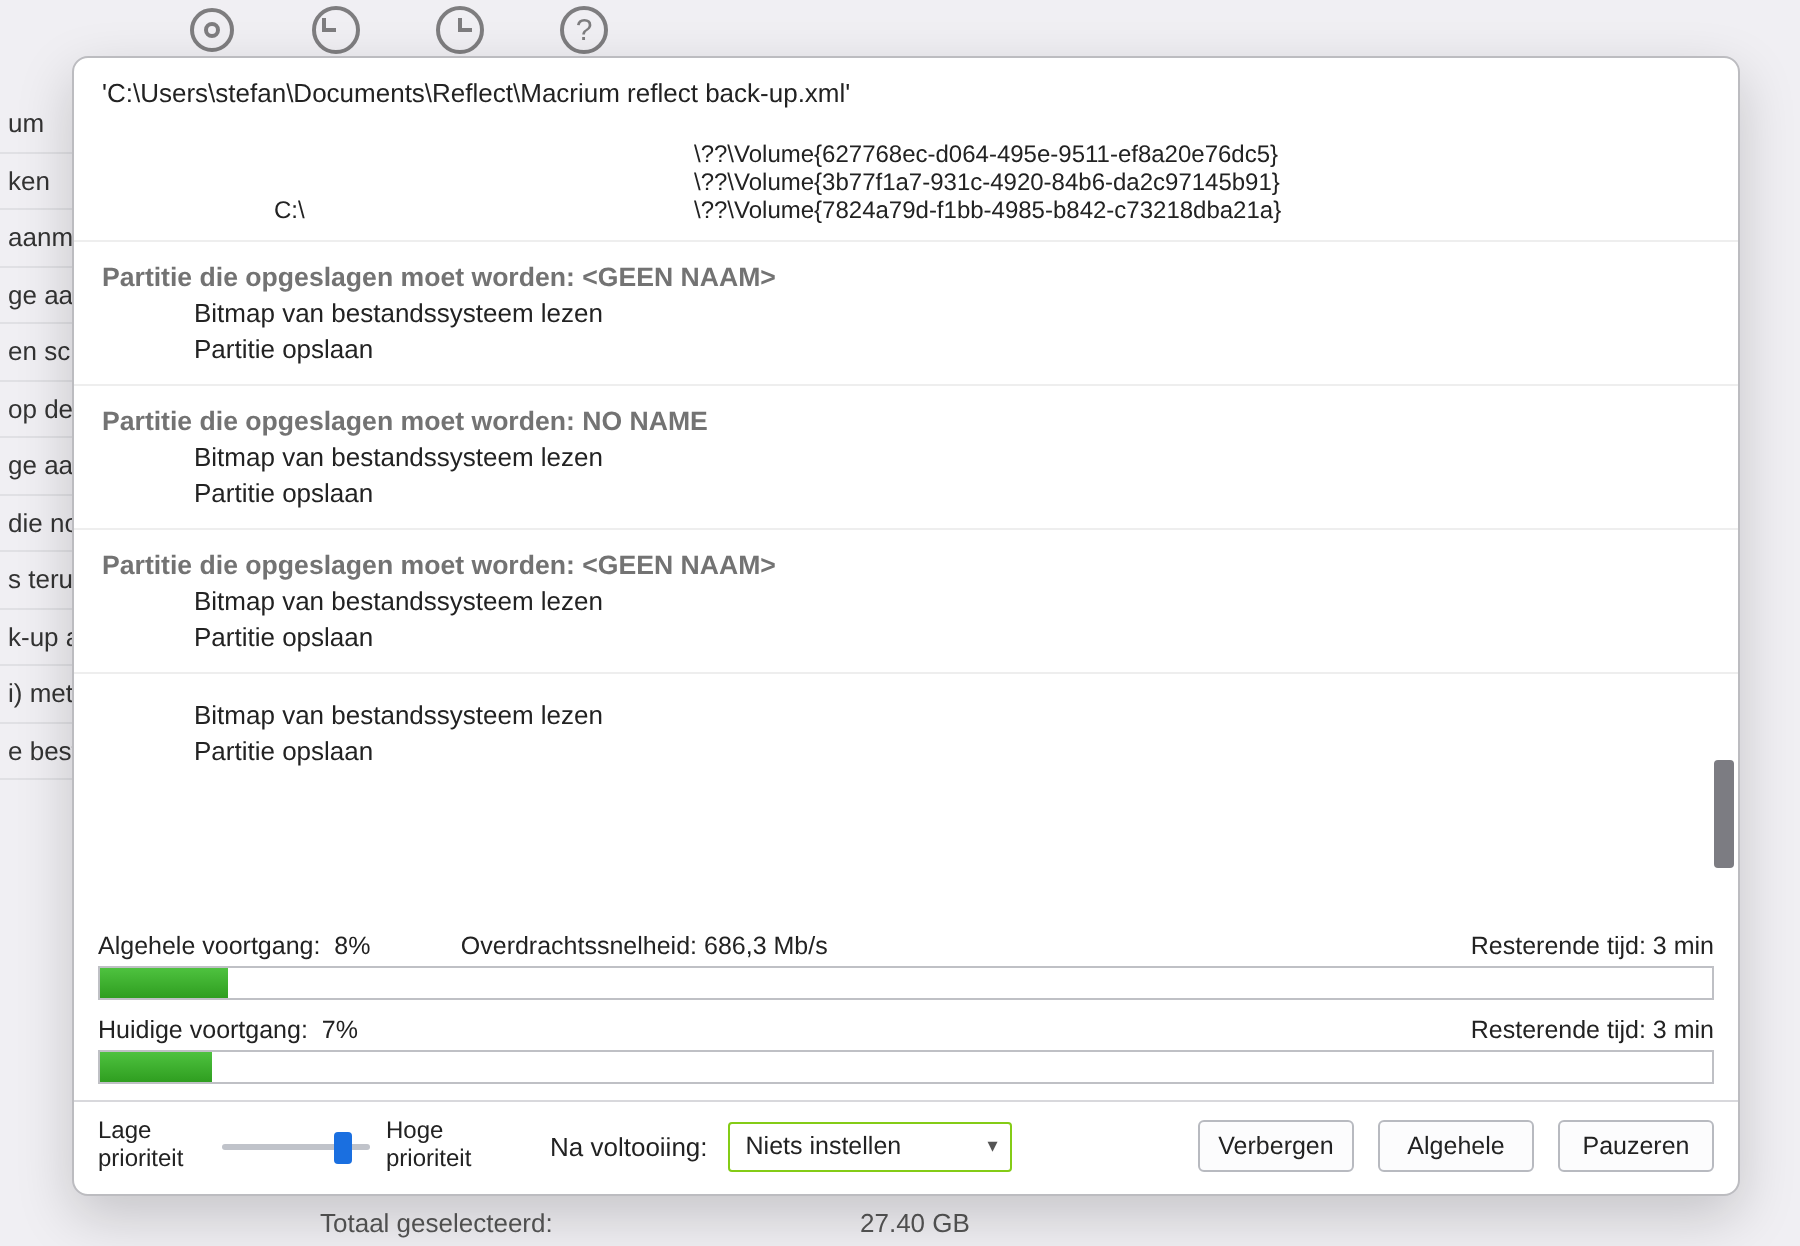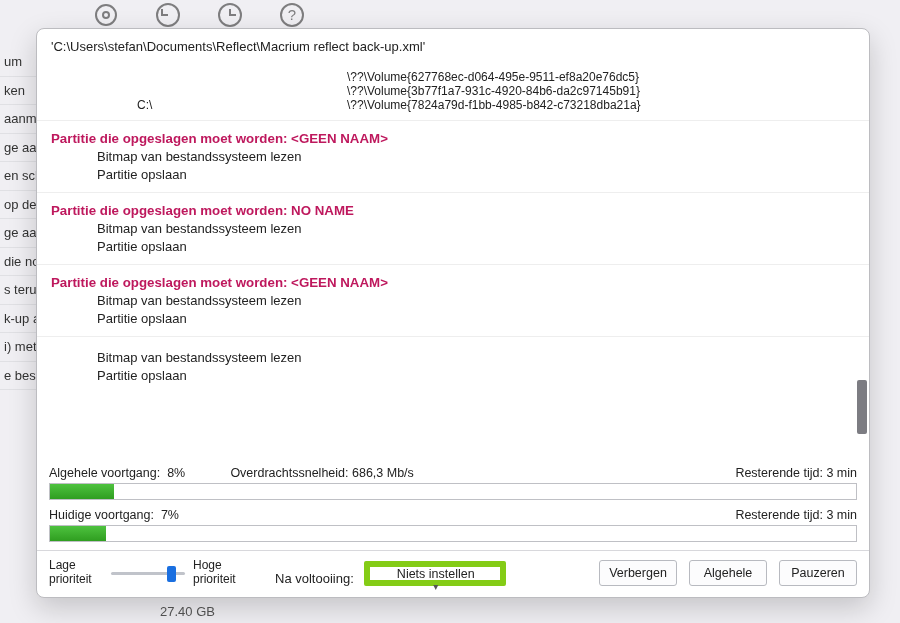--- a/index.html
+++ b/index.html
@@ -35,21 +35,21 @@
     .title-row {
       padding: 10px 14px 6px; font-size: 13px; color: #222;
     }
     .log-area {
       flex: 1; overflow-y: auto; position: relative; padding: 2px 0 6px;
     }
     .volume-list { padding: 8px 0 8px 100px; font-size: 12px; color: #222; }
     .volume-list .vrow { display:flex; }
     .volume-list .drv { width: 210px; }
     .section { padding: 10px 10px 10px 14px; border-top: 1px solid #eee; }
-    .section-head { font-weight: 700; font-size: 13.3px; color:#be185d; }
+    .section-head { font-weight: 700; font-size: 13.3px; color:#737373; }
     .section-sub { padding: 3px 0 0 46px; font-size: 13px; color:#222; }
     .progress-block { padding: 6px 12px 8px; border-top: 0; }
     .prow { display:flex; justify-content: space-between; font-size:12.5px; color:#222; margin-top:12px; }
     .pbar {
       height: 17px; width: 100%; border: 1px solid #bfc0c5; background: #fff;
       position: relative; margin-top: 3px; overflow:hidden;
     }
     .pbar .fill {
       position: absolute; top:0; left:0; bottom:0;
       background: linear-gradient(to bottom, #4ec23f, #2f9e20);
@@ -57,25 +57,25 @@
     .footer {
       border-top: 1px solid #d8d8dc; padding: 8px 12px 10px;
       display:flex; align-items:center; gap: 8px;
     }
     .prio-label { font-size: 12px; width: 54px; line-height:1.15; }
     .slider {
       width: 74px; height: 18px; position: relative;
     }
     .slider .track { position:absolute; top:8px; left:0; right:0; height:3px; background:#c0c3ca; border-radius:2px; }
     .slider .thumb { position:absolute; top:2px; width:9px; height:16px; background:#1a6fe0; border-radius:2px; }
-    .completion { display:flex; align-items:flex-end; gap:10px; margin-left:20px; }
+    .completion { display:flex; align-items:center; gap:10px; margin-left:20px; }
     .select {
-      width: 142px; height: 25px; border:6px solid #84cc16; background:#fff;
+      width: 142px; height: 25px; border:1px solid #84cc16; background:#fff;
       display:flex; align-items:center; justify-content: space-between; padding:0 6px 0 8px;
-      font-size: 12.5px; color:#222; border-radius:2px;flex-direction:column;
+      font-size: 12.5px; color:#222; border-radius:2px;
     }
     .select .chev { font-size:10px; color:#555; }
     .footer-buttons { margin-left:auto; display:flex; gap:12px; }
     .btn {
       min-width: 78px; height: 26px; border:1px solid #b8bac0; background:#fcfcfd;
       font-size:12.5px; display:flex; align-items:center; justify-content:center;
       border-radius:3px; cursor:pointer;
     }
     .fake-scrollbar {
       position:absolute; right:2px; top:0; bottom:0; width:12px;
@@ -119,20 +119,21 @@
     <div>k-up a</div>
     <div>i) met</div>
     <div>e besta</div>
   </div>
 <div class="bg-bottom" id="bgbottom">
     <div class="row">
       <span class="lbl">E-mail bij fout:</span>
       <span>N</span>
     </div>
     <div class="row">
+      <span class="lbl">Totaal geselecteerd:</span>
       <span>27.40 GB</span>
     </div>
   </div>
 
 <div class="dialog">
   <div class="title-row">'C:\Users\stefan\Documents\Reflect\Macrium reflect back-up.xml'</div>
 
   <div class="log-area">
     <div class="volume-list" id="vlist">
         <div class="vrow">

